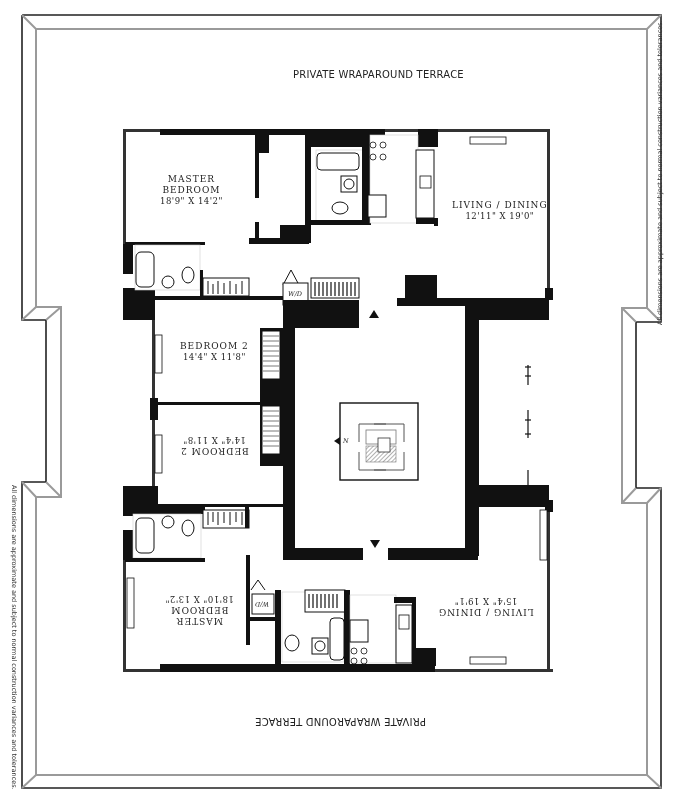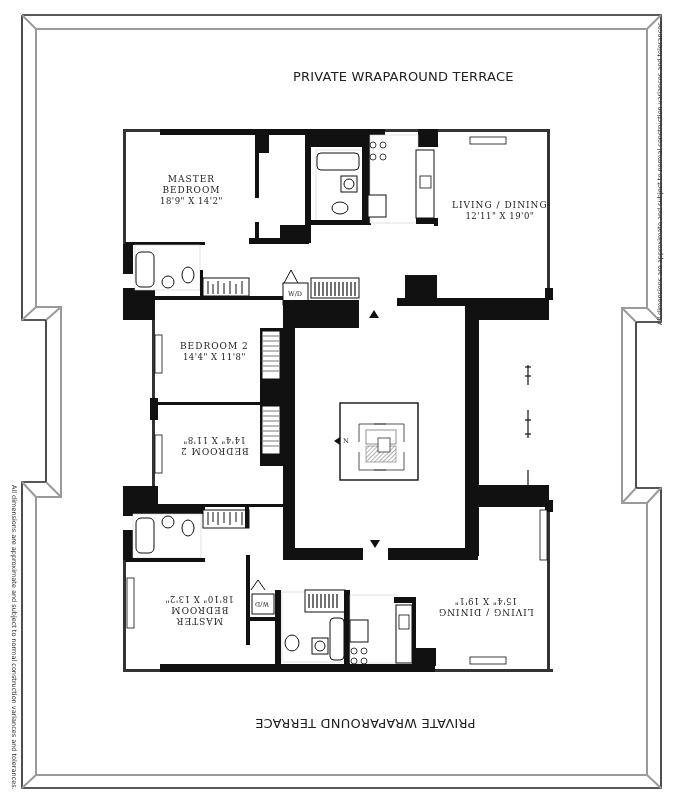--- a/index.html
+++ b/index.html
@@ -4,23 +4,23 @@
   <style>
     html, body { margin: 0; padding: 0; background: #ffffff; }
     body { width: 677px; height: 800px; position: relative; overflow: hidden; font-family: "DejaVu Sans", sans-serif; }
     #plan { position: absolute; left: 0; top: 0; width: 677px; height: 800px; }
     .terrace-line { fill: none; stroke: #9a9a9a; stroke-width: 2; }
     .terrace-line-dark { fill: none; stroke: #222; stroke-width: 1.6; }
     .wall { fill: #111111; }
     .room-label { position: absolute; font-family: "DejaVu Serif", serif; font-size: 9px; letter-spacing: 1px; color: #222; text-align: center; line-height: 11px; white-space: nowrap; }
     .room-label .dim { display: block; font-size: 8.5px; letter-spacing: 0.5px; }
     .flip { transform: rotate(180deg); }
-    .terrace-label { position: absolute; font-family: "DejaVu Sans", sans-serif; font-size: 13px; color: #222; letter-spacing: 0.2px; white-space: nowrap; padding-left: 24px; }
+    .terrace-label { position: absolute; font-family: "DejaVu Sans", sans-serif; font-size: 10px; color: #222; letter-spacing: 0.2px; white-space: nowrap; padding-left: 24px; }
     .disclaimer { position: absolute; font-family: "DejaVu Sans", sans-serif; font-size: 6.5px; color: #333; white-space: nowrap; transform-origin: left top; }
-    .small-label { position: absolute; font-family: "DejaVu Serif", serif; font-size: 6.5px; color: #222; }
+    .small-label { position: absolute; font-family: "DejaVu Serif", serif; font-size: 6.5px; color: #222; font-style: italic; }
   </style>
 </head>
 <body>
 
 <svg id="plan" viewBox="0 0 677 800" xmlns="http://www.w3.org/2000/svg">
 
   <g>
 
     <polyline class="terrace-line-dark" points="22,15 661,15 661,322 636,322 636,488 661,488 661,788 22,788 22,482 46,482 46,320 22,320 22,15"></polyline>
 

